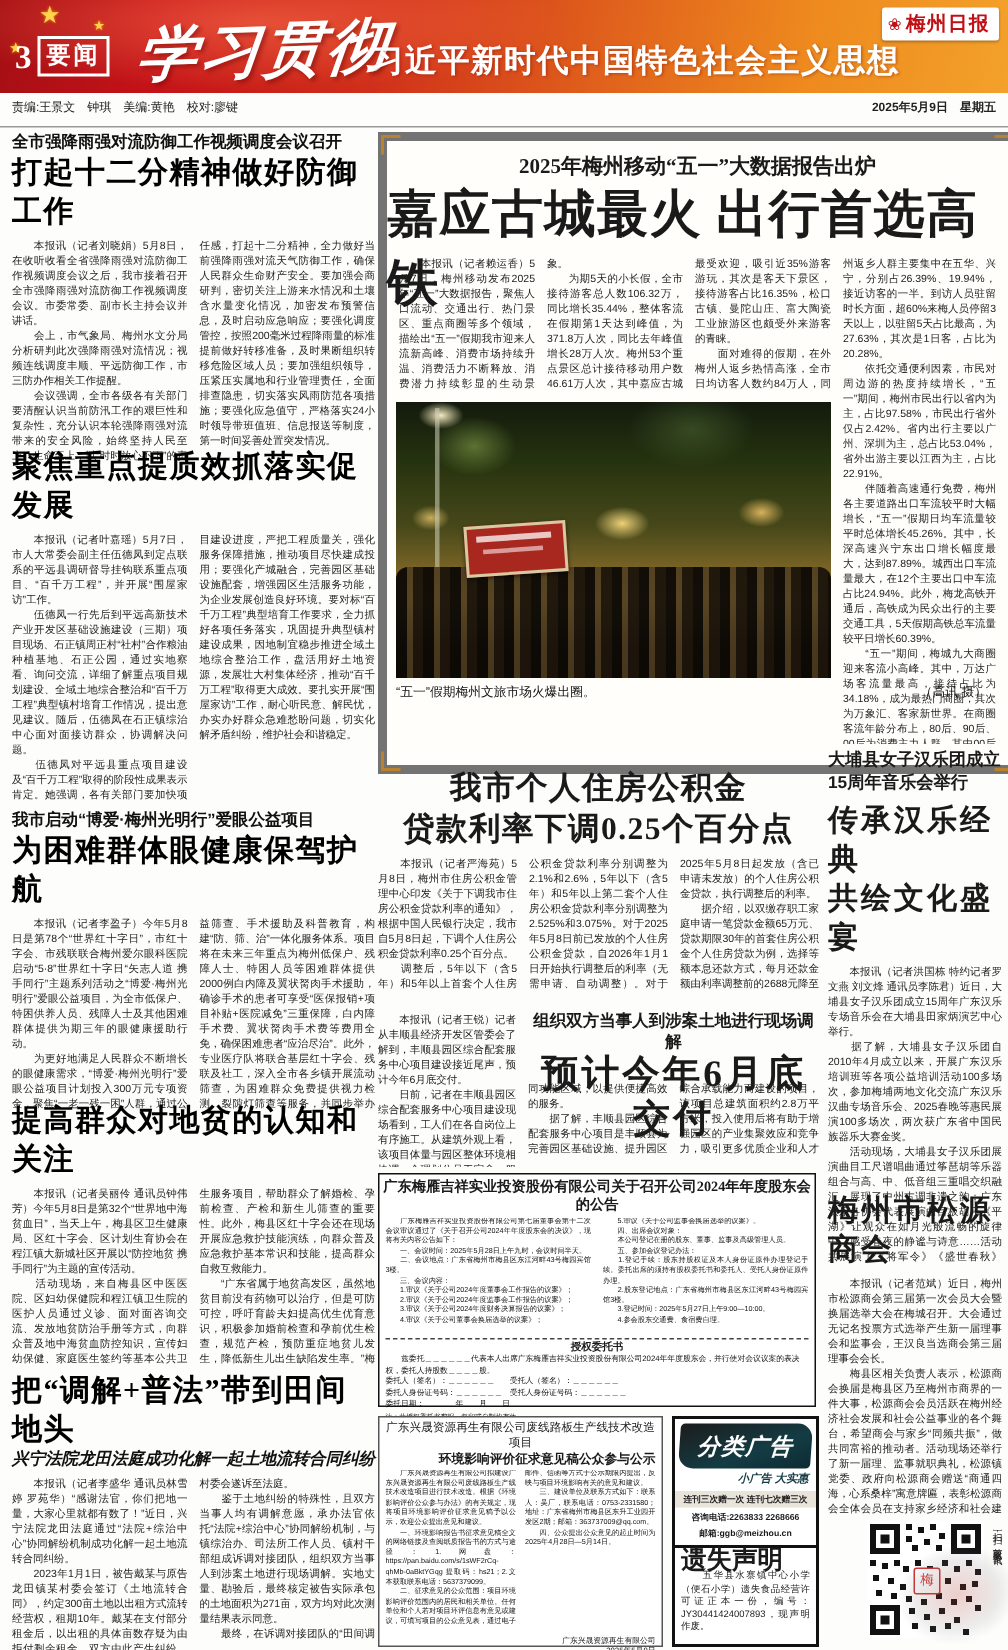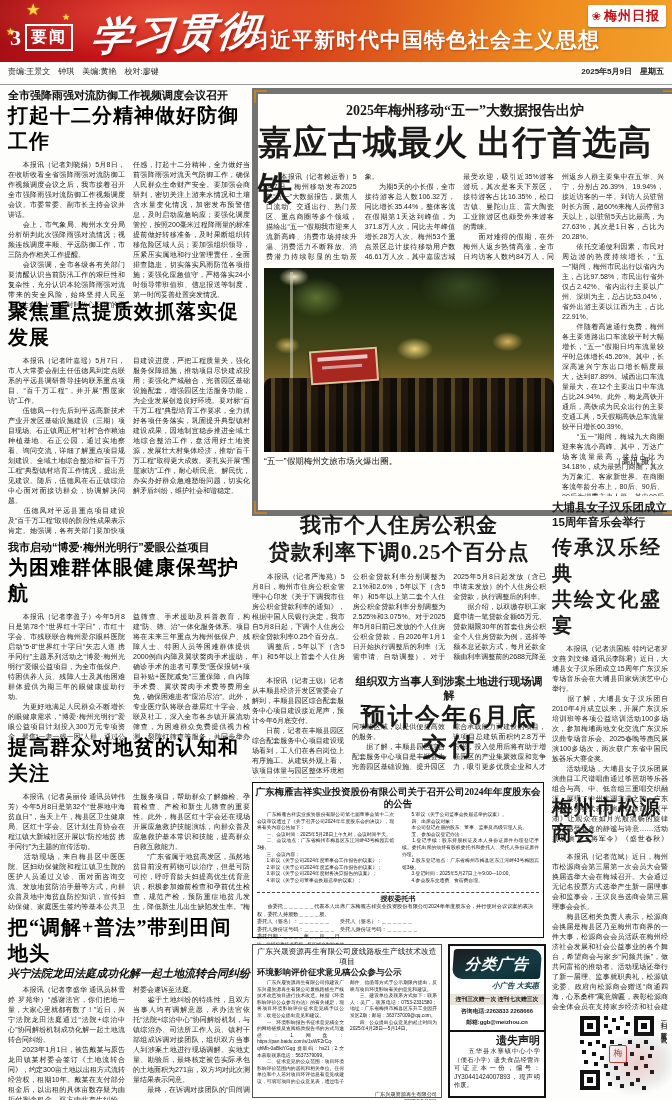--- a/index.html
+++ b/index.html
@@ -65,31 +65,31 @@
   .noticebox{left:252px;top:782px;width:292px;height:156px;border:1px solid #111;background:#fff;padding:0;box-sizing:border-box;}
   .noticebox .n-title{font-size:9.5px;font-weight:900;text-align:center;margin:3px 2px 2px;line-height:12px;font-family:"Liberation Serif",serif;}
   .tiny{font-size:4.8px;line-height:6.6px;text-align:justify;color:#111;overflow:hidden;}
   .n-body{height:78px;margin:0 4px;column-count:2;column-gap:8px;column-fill:auto;}
   .proxy{border-top:1px dashed #444;margin:2px 4px 0;padding-top:1px;}
   .proxy .p-title{text-align:center;font-size:7px;font-weight:bold;line-height:9px;}
   .p-body{font-size:5.2px;line-height:7.5px;color:#111;}
   .p-note{font-size:4.6px;color:#111;margin-top:1px;}
   .xsbox{left:252px;top:944px;width:190px;height:154px;border:1px solid #555;box-sizing:border-box;padding:2px 4px;background:#fff;}
   .xs-t1{font-size:7.8px;font-weight:400;text-align:center;line-height:10px;}
-  .xs-t2{font-size:8.5px;font-weight:900;text-align:left;line-height:11px;}
+  .xs-t2{font-size:8.5px;font-weight:900;text-align:right;line-height:11px;}
   .xs-body{height:110px;margin-top:2px;column-count:2;column-gap:6px;column-fill:auto;}
   .xs-sign{text-align:right;font-size:5.2px;line-height:7px;margin-top:1px;}
   
   .classbox{left:448px;top:944px;width:98px;height:154px;border:2px solid #111;box-sizing:border-box;background:#fff;}
   .cl-logo{margin:3px 3px 0;height:30px;background:linear-gradient(160deg,#1c1c1c 0%,#143c44 60%,#0d2b33 100%);transform:skewX(-4deg);display:flex;align-items:center;justify-content:center;color:#fff;font-weight:900;font-style:italic;font-size:15px;font-family:"Liberation Serif",serif;letter-spacing:1px;border-radius:3px 10px 3px 10px;}
   .cl-tag{text-align:right;font-size:7.5px;font-style:italic;font-weight:bold;color:#143c44;margin:2px 5px 0;}
   .cl-promo{font-size:5.8px;font-weight:bold;text-align:center;margin-top:3px;background:#e9e4da;padding:1px 0;}
   .cl-line{font-size:5.8px;font-weight:bold;text-align:center;margin-top:2px;}
   .lostbox{border-top:2px solid #111;margin-top:3px;padding:1px 4px 0;}
-  .lost-t{text-align:right;font-size:11px;font-weight:900;font-family:"Liberation Serif",serif;line-height:14px;}
+  .lost-t{text-align:left;font-size:17px;font-weight:900;font-family:"Liberation Serif",serif;line-height:14px;}
   .lost-b{font-size:6.3px;line-height:8.5px;text-align:justify;}
   
   .r-kicker{font-size:11.5px;font-weight:bold;line-height:15px;}
   .r-headline{font-family:"Liberation Serif",serif;font-weight:900;font-size:20px;line-height:26px;letter-spacing:2px;}
   .qr{left:578px;top:1014px;width:78px;height:78px;}
   .qr-cap{left:659px;top:1016px;height:78px;writing-mode:vertical-rl;font-size:6.5px;color:#222;letter-spacing:1px;}
   .seal{position:absolute;left:31px;top:31px;width:16px;height:16px;background:#fff;border:1px solid #c33;border-radius:2px;color:#c33;font-size:9px;text-align:center;line-height:15px;}
   .watermark{left:598px;top:1030px;width:80px;height:66px;opacity:.28;background:radial-gradient(closest-side,rgba(180,60,50,.9),rgba(120,120,120,.5) 70%,transparent);border-radius:50%;transform:rotate(-12deg);}
 </style>
 </head>

